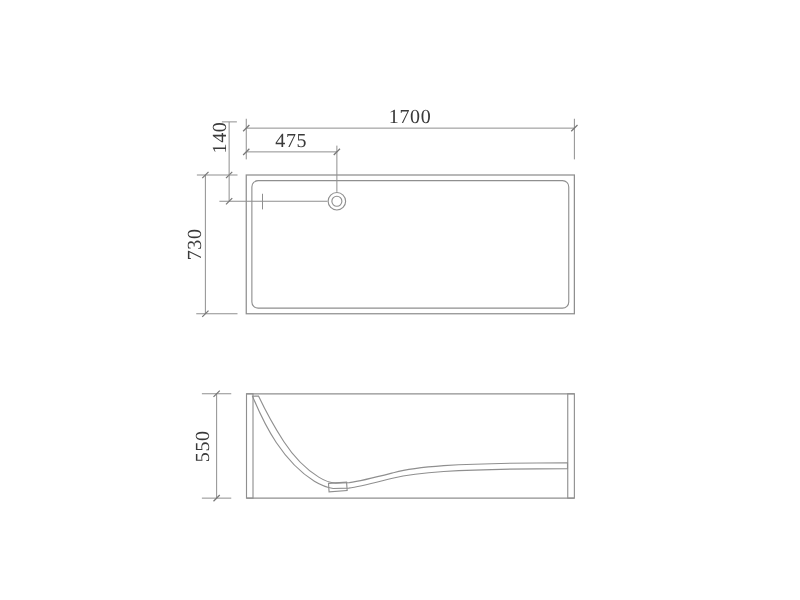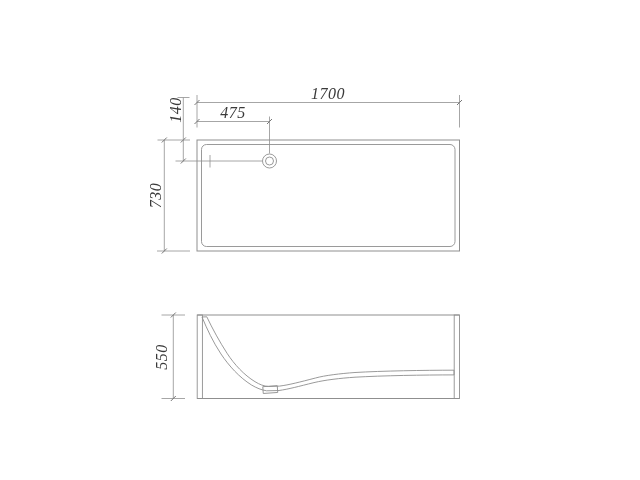--- a/index.html
+++ b/index.html
@@ -1,16 +1,16 @@
 <!DOCTYPE html>
 <html style="--background: #ffffff; --line: #8f8f8f; --line-dark: #777777; --hatch: #a0a0a0; --text: #3a3a3a;"><head>
 <meta charset="utf-8">
 <style>
   html,body{margin:0;padding:0;background:#fff;}
-  .canvas{position:relative;width:519px;height:480px;background:var(--background,#ffffff);overflow:hidden;font-style:italic;}
+  .canvas{position:relative;width:519px;height:480px;background:var(--background,#ffffff);overflow:hidden;}
   .canvas svg{position:absolute;left:0;top:0;}
   .ln{stroke:var(--line,#8f8f8f);stroke-width:1;fill:none;}
   .thin{stroke:var(--line,#8f8f8f);stroke-width:0.9;fill:none;}
   .dim{stroke:var(--line,#9a9a9a);stroke-width:0.8;fill:none;}
   .tick{stroke:var(--line-dark,#777777);stroke-width:1;fill:none;}
   .hatchline{stroke:var(--hatch,#a0a0a0);stroke-width:0.55;}
   .hatchline2{stroke:var(--hatch,#a0a0a0);stroke-width:0.5;}
   .txt{font-family:"Liberation Serif",serif;font-size:16px;fill:var(--text,#3a3a3a);letter-spacing:0.5px;}
 </style>
 </head>

